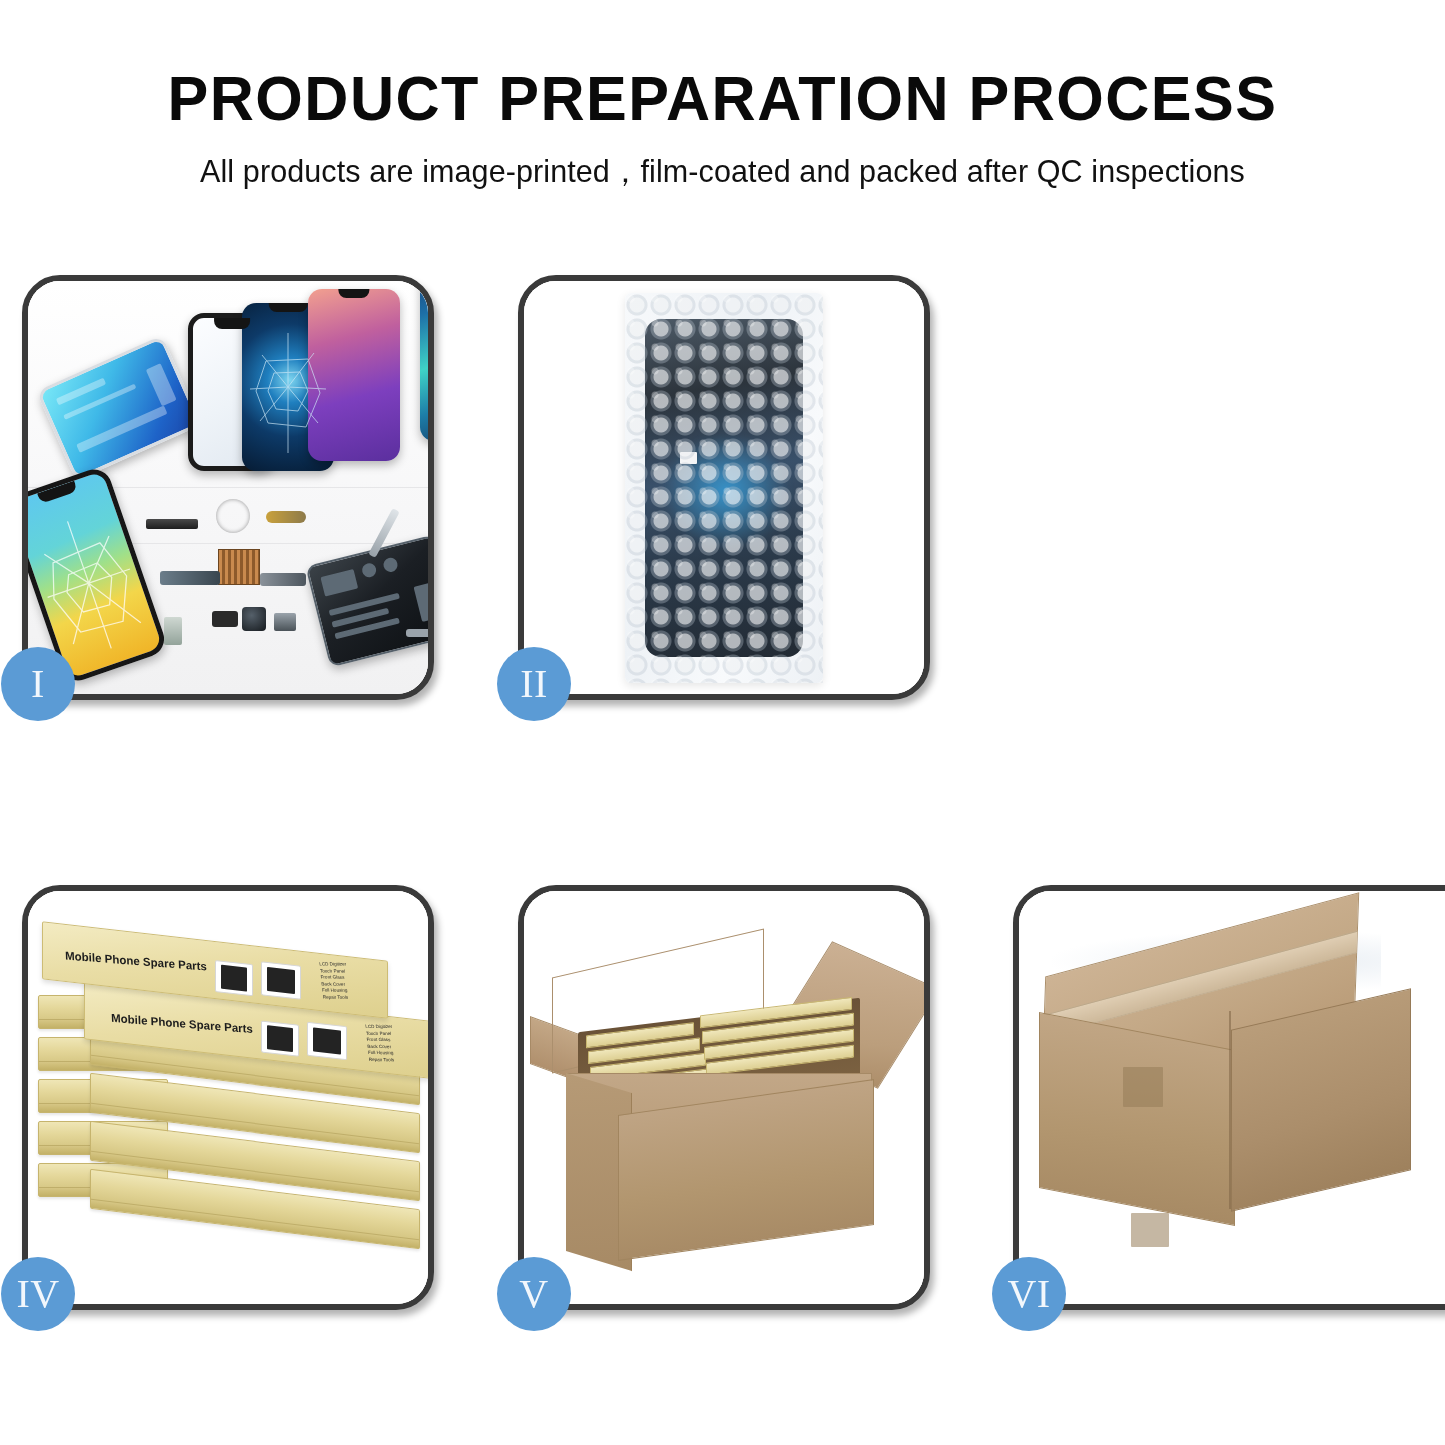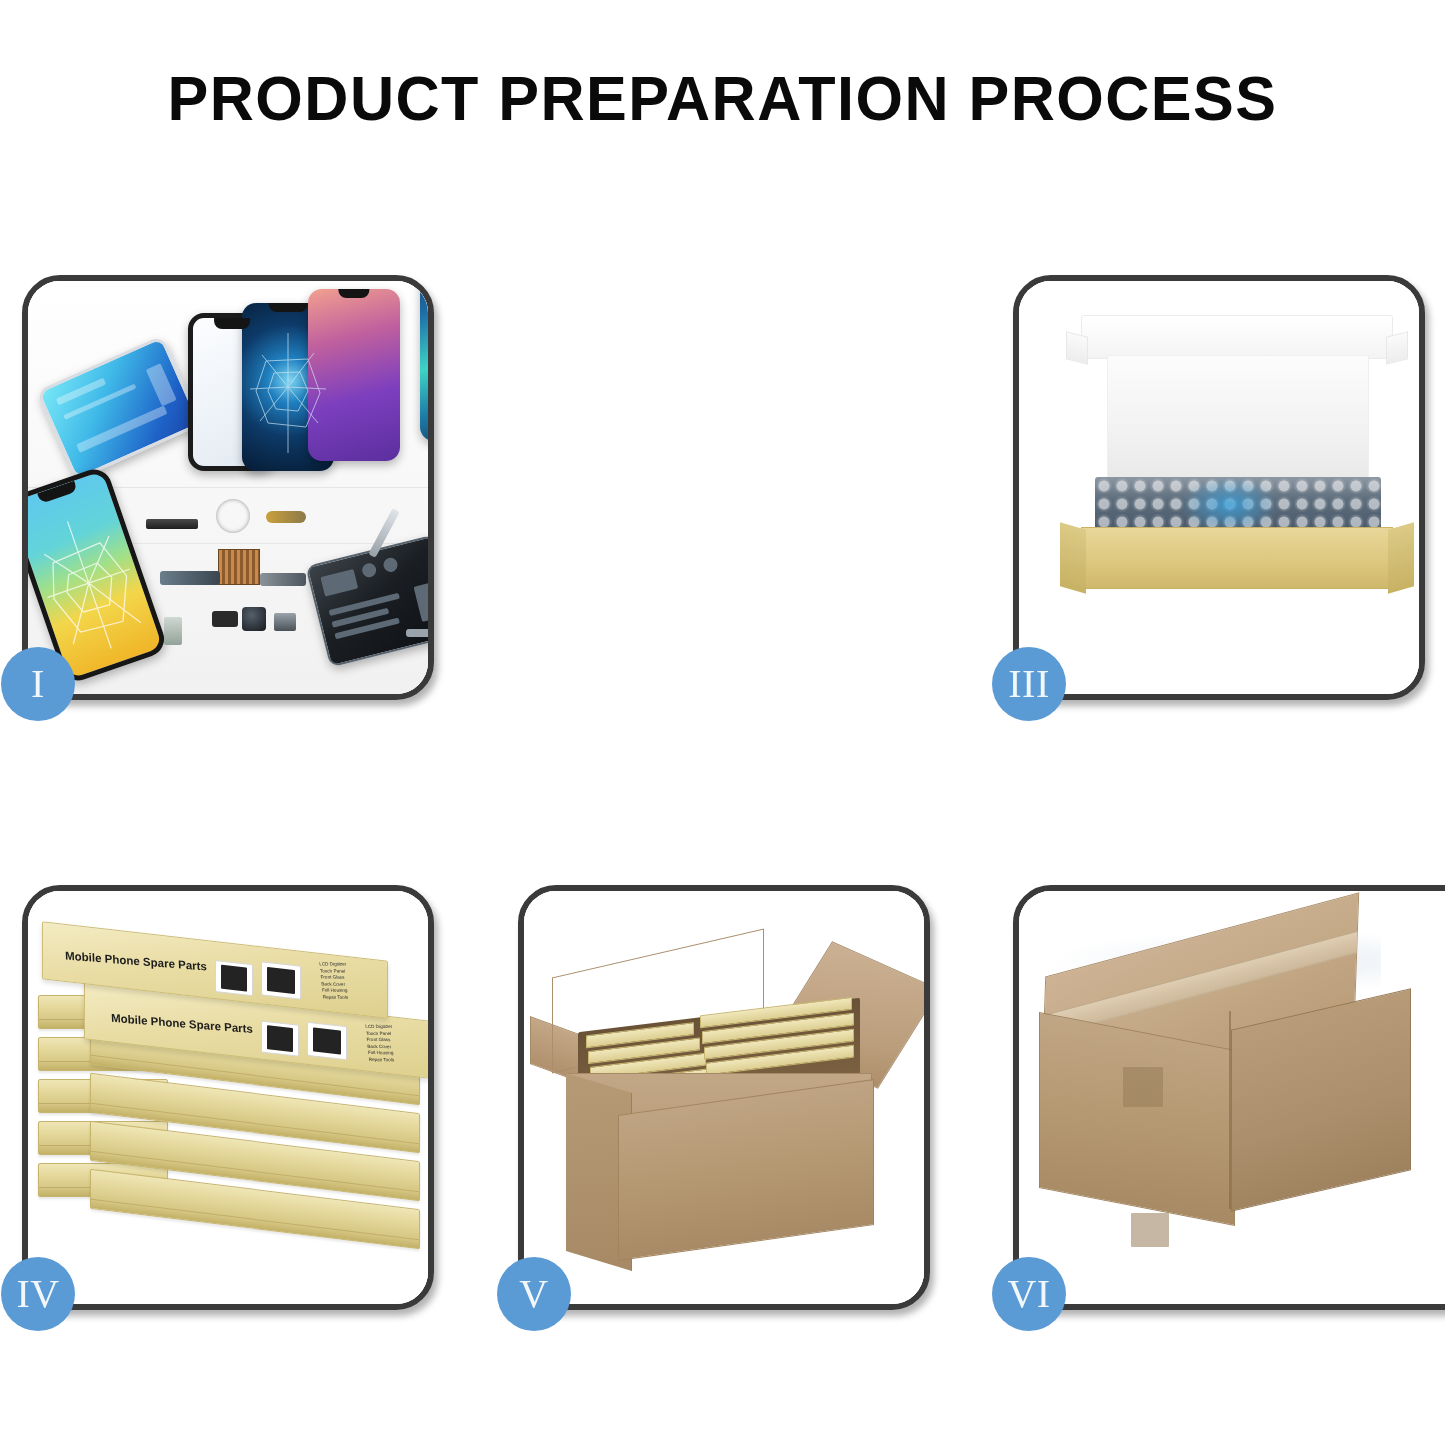--- a/index.html
+++ b/index.html
@@ -328,20 +328,21 @@
   .c6-shadow {
     position:absolute; left:18px; top:10px; width:330px; height:60px;
     background:radial-gradient(ellipse at 70% 50%, rgba(230,236,242,.9) 0%, rgba(255,255,255,0) 72%);
   }
 </style>
 </head>
 <body>
 
 <div class="header">
   <div class="title">PRODUCT PREPARATION PROCESS</div>
+  <div class="subtitle">All products are image-printed，film-coated and packed after QC inspections</div>
 </div>
 
 <div class="grid">
 
   <div class="panel" style="left:22px; top:275px; width:412px; height:425px;">
     <div class="panel-inner">
       <div class="p1-bg"></div>
       <div class="p1-band" style="top:206px;"></div>
       <div class="p1-band" style="top:262px;"></div>
 
@@ -404,36 +405,34 @@
       <div class="part" style="left:136px;top:336px;width:18px;height:28px;background:linear-gradient(180deg,#cfd8d2,#93a39a);border-radius:2px;"></div>
       <div class="part" style="left:184px;top:330px;width:26px;height:16px;background:#2a2a2a;border-radius:3px;"></div>
       <div class="part" style="left:214px;top:326px;width:24px;height:24px;background:radial-gradient(circle at 40% 35%,#55606a,#15191d);border-radius:4px;"></div>
       <div class="part" style="left:246px;top:332px;width:22px;height:18px;background:linear-gradient(180deg,#9aa3ab,#4a5258);border-radius:2px;"></div>
       <div class="part" style="left:352px;top:226px;width:8px;height:52px;transform:rotate(28deg);background:linear-gradient(180deg,#dfe4e8,#98a1a8);border-radius:3px;"></div>
       <div class="part" style="left:378px;top:348px;width:26px;height:8px;background:#9aa3ab;border-radius:3px;"></div>
     </div>
     <div class="badge">I</div>
   </div>
 
-
-  <div class="panel" style="left:1013px; top:275px; width:412px; height:425px;">
+  <div class="panel" style="left:518px; top:275px; width:412px; height:425px;">
     <div class="panel-inner">
-      <div class="p3-bg"></div>
-      <div class="mb">
-        <div class="mb-lid"></div>
-        <div class="mb-inner"></div>
-        <div class="mb-content">
-          <div class="bub"></div>
-          <div class="bl"></div>
-        </div>
-        <div class="mb-front"></div>
+      <div class="p2-bg"></div>
+      <div class="bw-wrap">
+        <div class="bw-film"></div>
+        <div class="bw-item"></div>
+        <div class="bw-blue"></div>
+        <div class="bw-label"></div>
+        <div class="bubbles"></div>
       </div>
     </div>
-    <div class="badge">III</div>
+    <div class="badge">II</div>
   </div>
+
 
   <div class="panel" style="left:22px; top:885px; width:412px; height:425px;">
     <div class="panel-inner">
       <div class="p4-bg"></div>
       <div class="stack">
 
         <div class="gbox" style="left:0px;  top:78px;  width:130px; height:34px;">
             <div class="edge"></div>
           </div>
         <div class="gbox" style="left:0px;  top:120px; width:130px; height:34px;">

